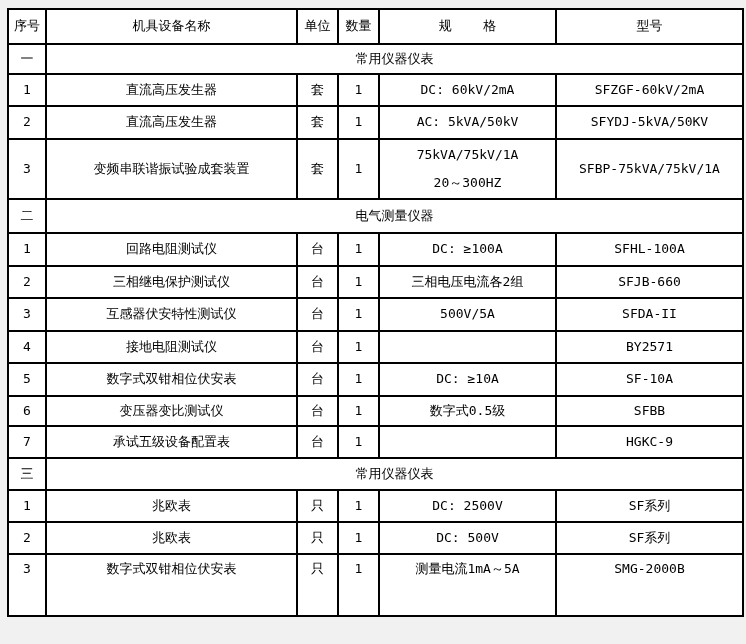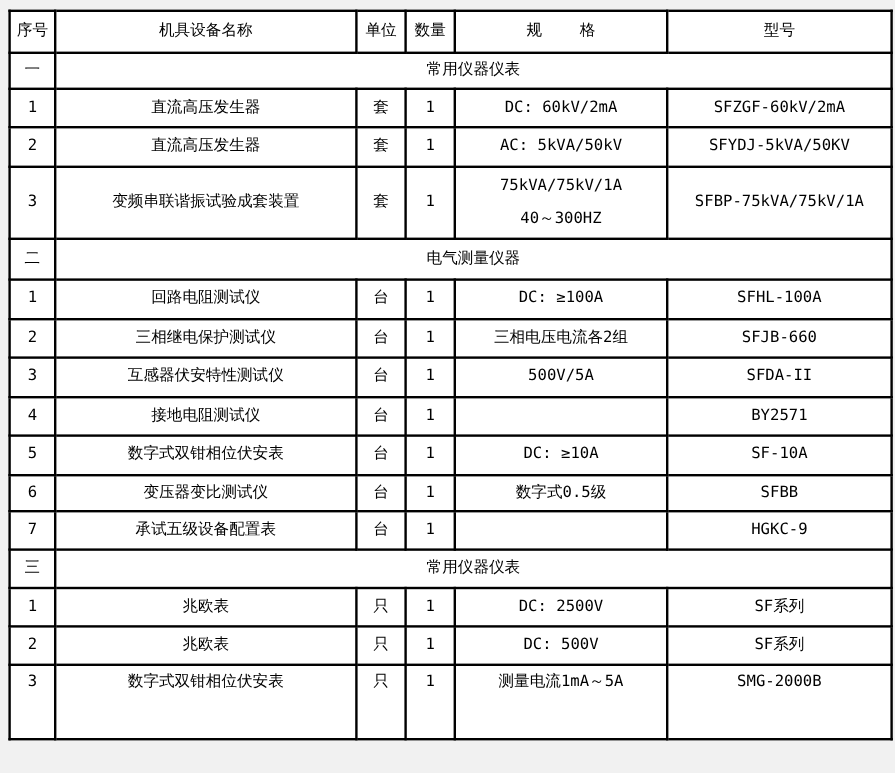--- a/index.html
+++ b/index.html
@@ -86,21 +86,21 @@
     <td>AC: 5kVA/50kV</td>
     <td>SFYDJ-5kVA/50KV</td>
   </tr>
   <tr style="height:60px">
     <td>3</td>
     <td>变频串联谐振试验成套装置</td>
     <td>套</td>
     <td>1</td>
     <td>
       <div class="spec-line">75kVA/75kV/1A</div>
-      <div class="spec-line">40～300HZ</div>
+      <div class="spec-line">20～300HZ</div>
     </td>
     <td>SFBP-75kVA/75kV/1A</td>
   </tr>
 
   <tr style="height:34px">
     <td>二</td>
     <td colspan="5">电气测量仪器</td>
   </tr>
   <tr style="height:33px">
     <td>1</td>

